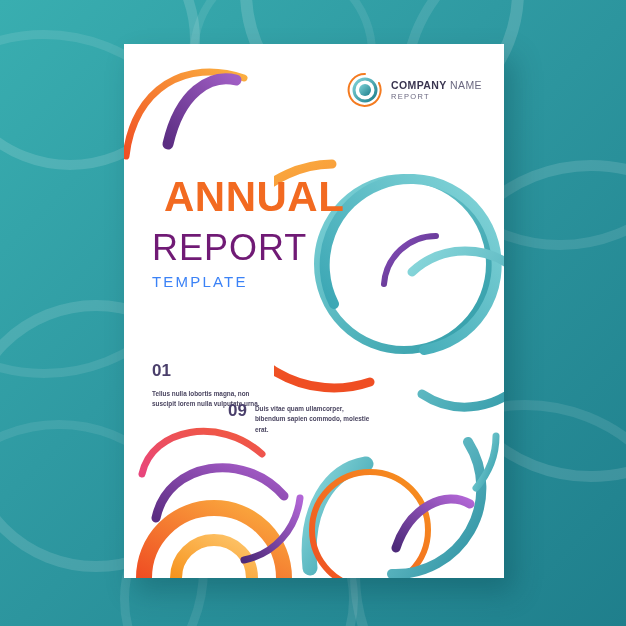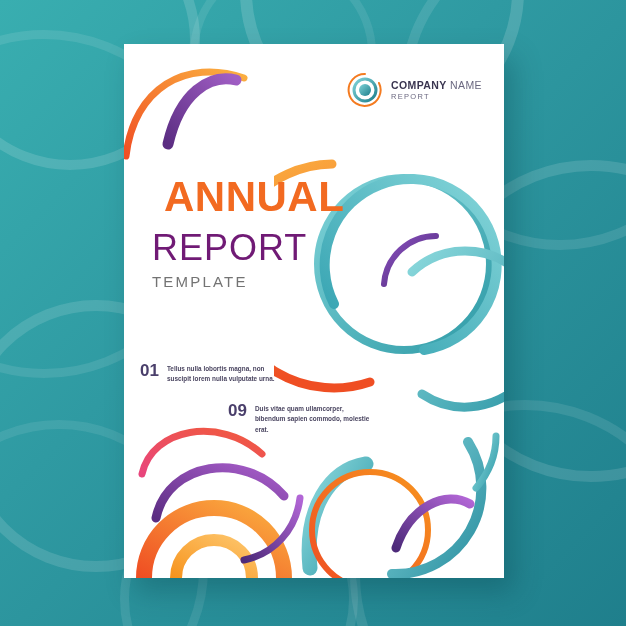--- a/index.html
+++ b/index.html
@@ -92,21 +92,21 @@
     font-weight: normal;
     letter-spacing: 1px;
     color: #701a75;
     line-height: 1.05;
     margin: 4px 0 0 0;
   }
   .t-template {
     font-size: 15px;
     font-weight: normal;
     letter-spacing: 2.2px;
-    color: #737373;
+    color: #3b82f6;
     margin: 6px 0 0 0;
   }
 
   .body-copy {
     position: absolute;
     left: 28px;
     top: 250px;
     width: 176px;
     font-size: 8.2px;
     line-height: 1.62;
@@ -127,21 +127,21 @@
     line-height: 1;
   }
   .num-item .txt {
     font-size: 6.4px;
     line-height: 1.62;
     color: #4a4560;
     font-weight: bold;
     width: 120px;
     padding-top: 2px;
   }
-  #num-01 { left: 16px; top: 318px; }
+  #num-01 { left: 28px; top: 318px; flex-direction: column; }
   #num-02 { left: 104px; top: 358px; }
 
   .shape { position: absolute; pointer-events: none; }
 </style>
 </head>
 <body>
 
 <div id="stage">
 
   <div class="bgring" style="left:-60px;  top:-90px;  width:240px; height:240px; border-width:10px; border-color:rgba(255,255,255,0.14);"></div>

